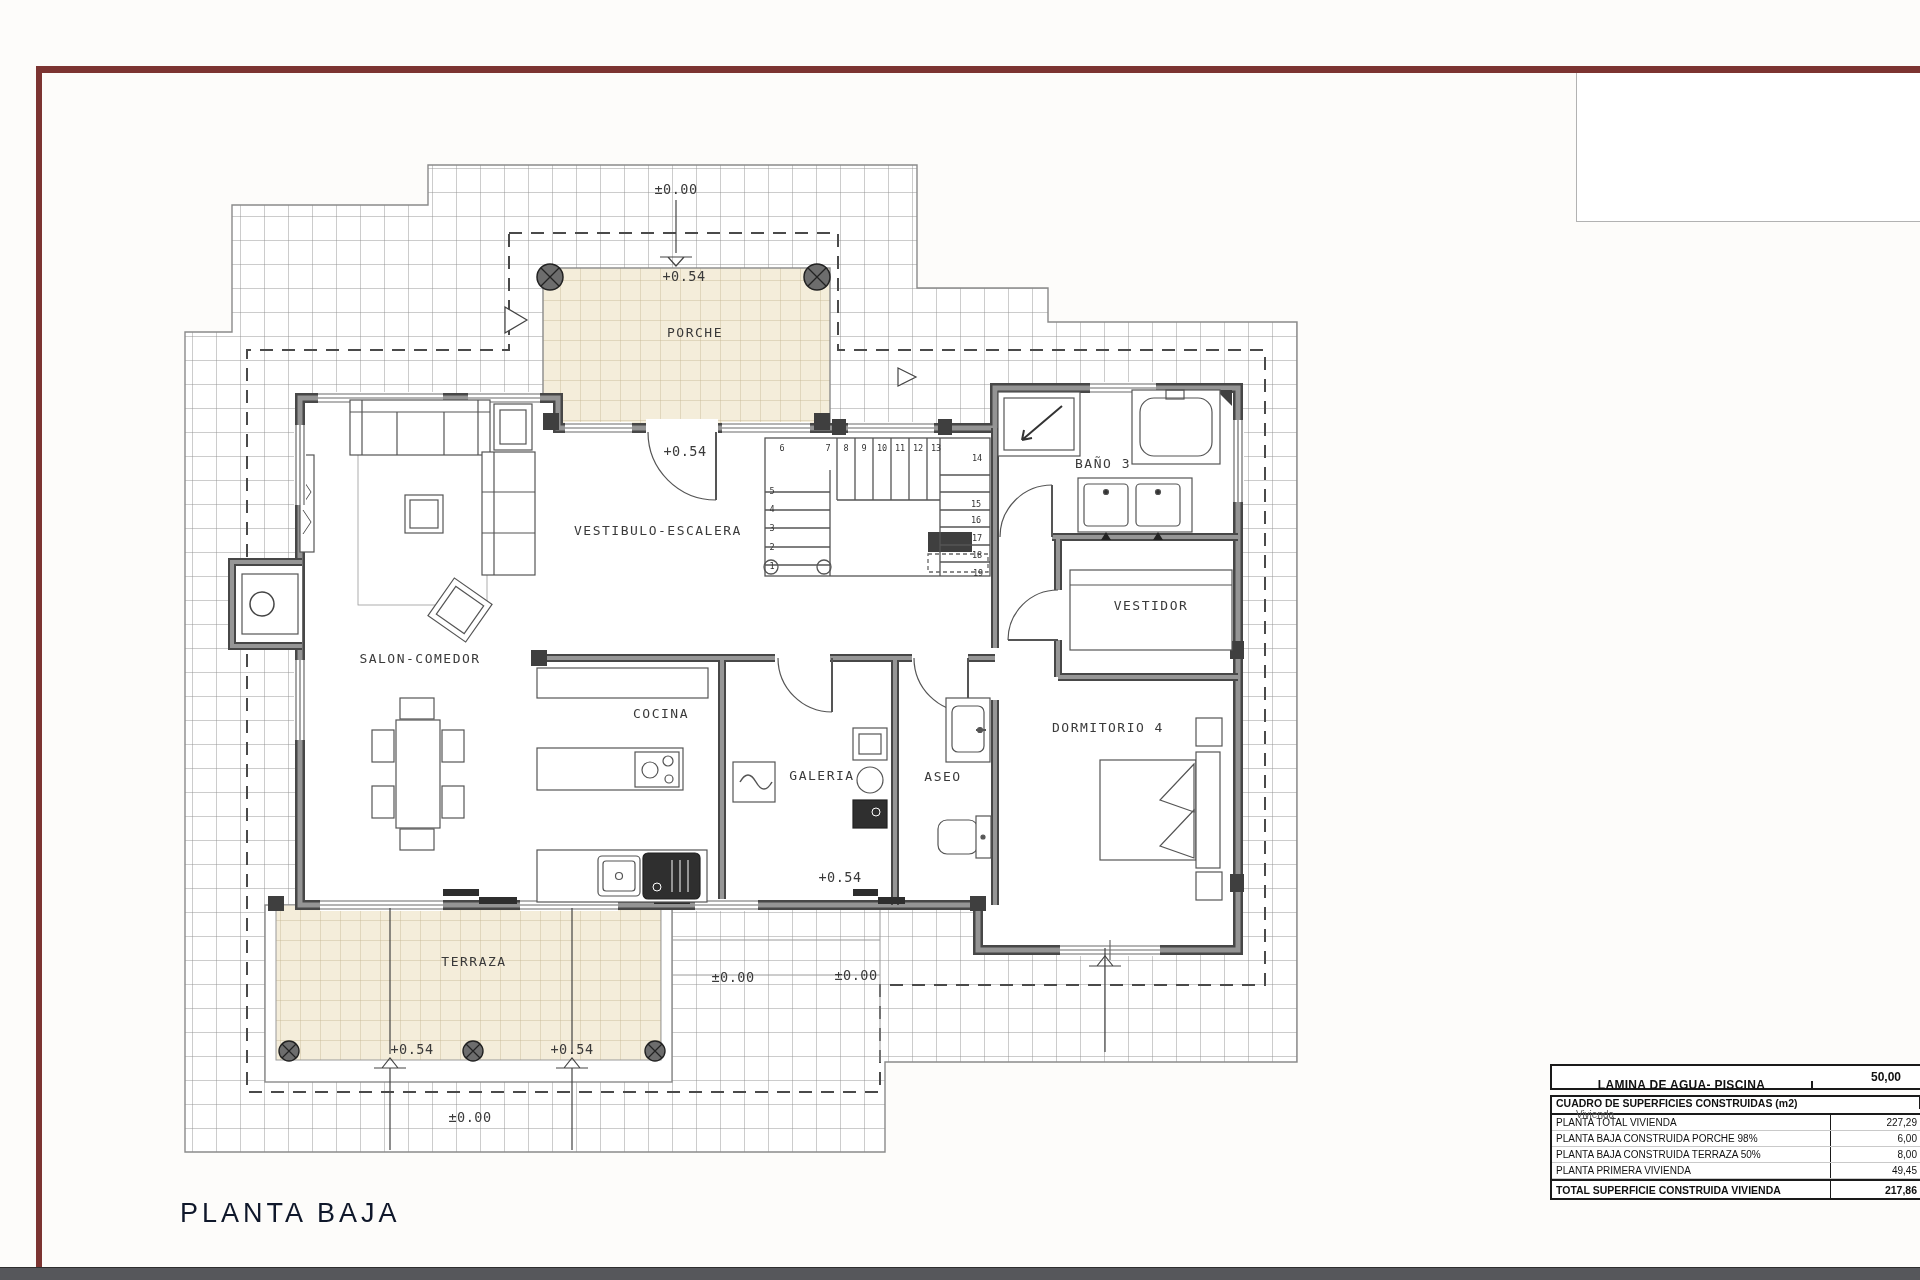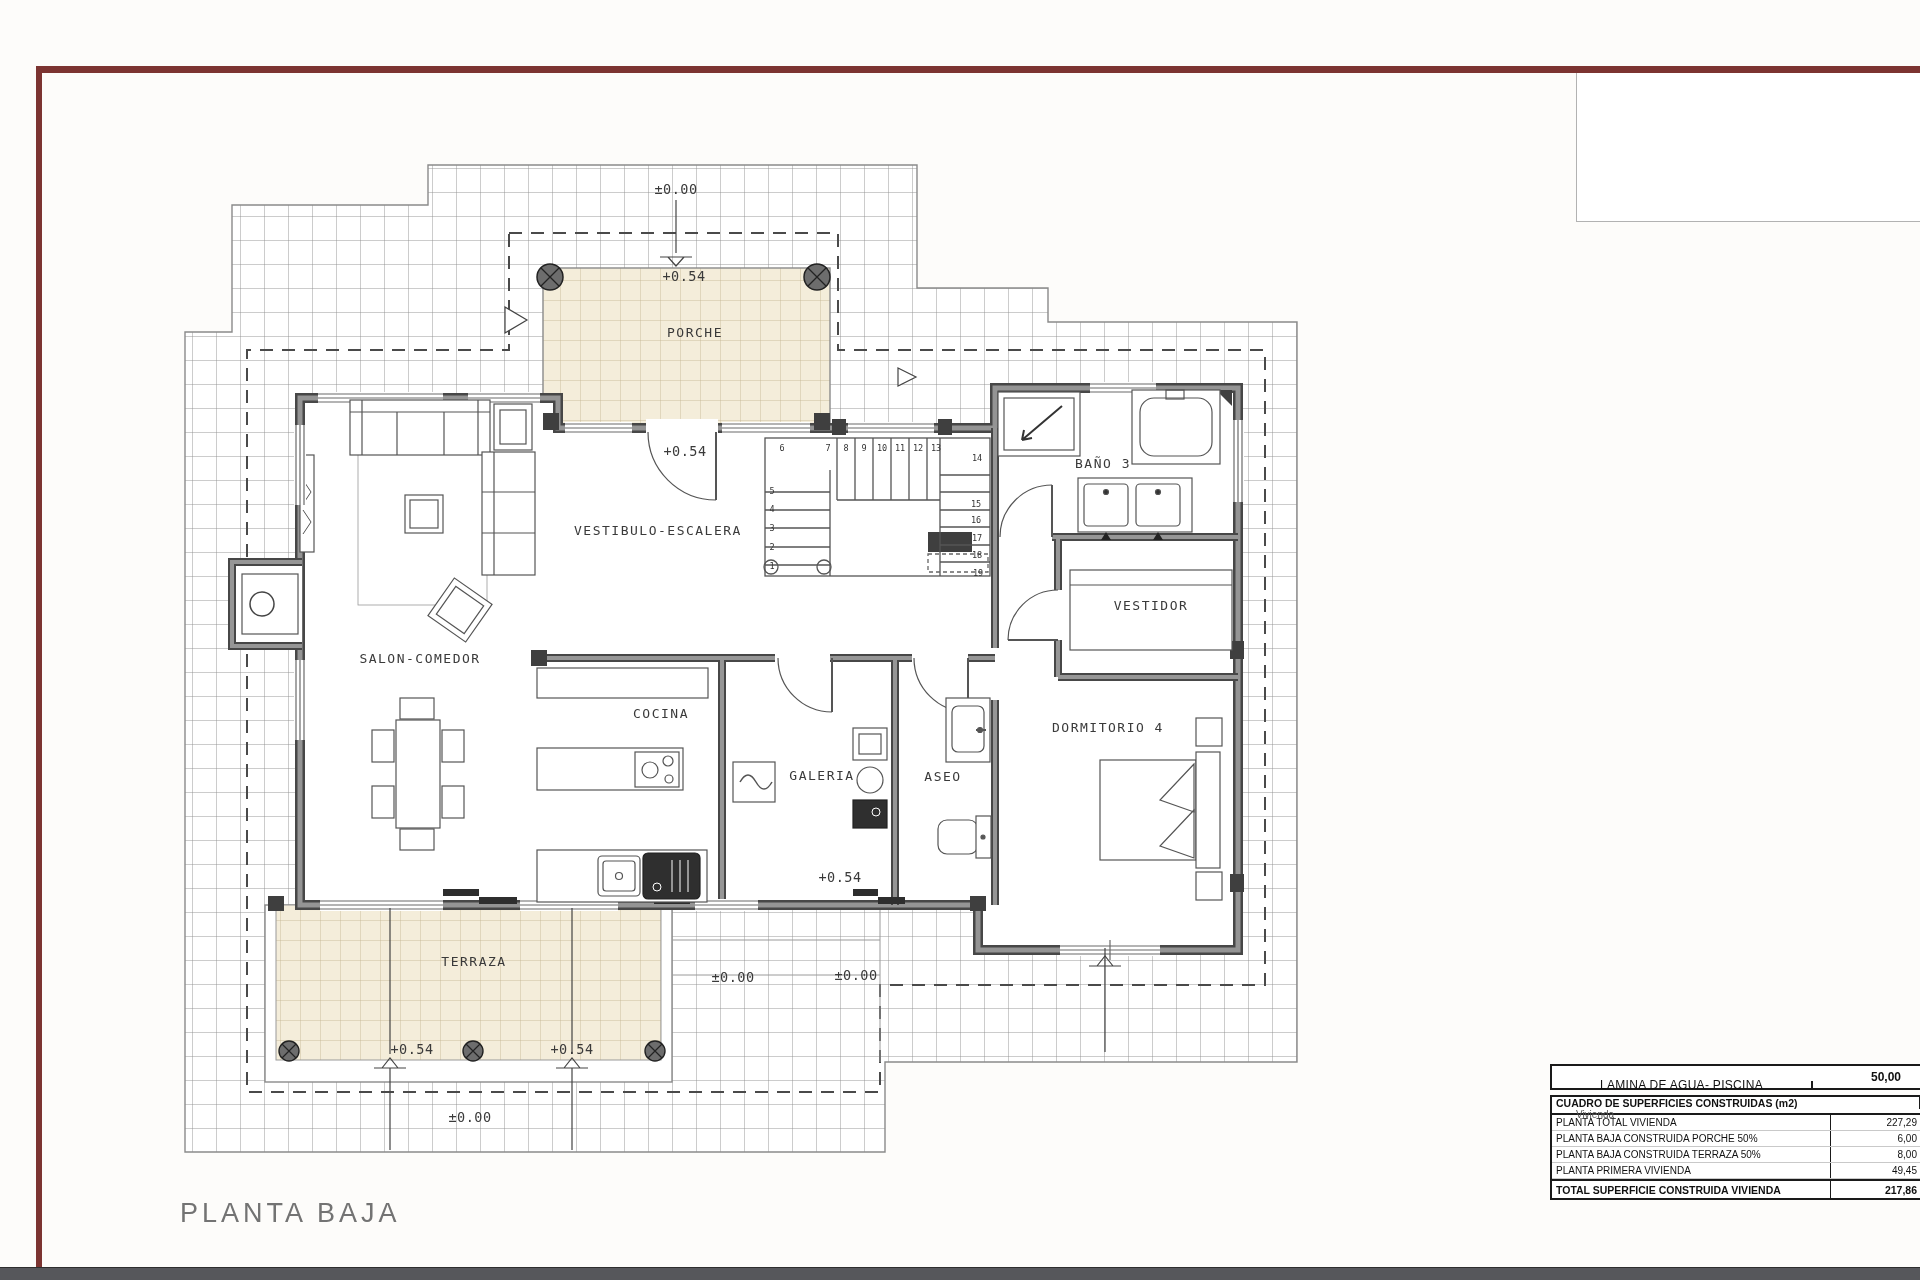--- a/index.html
+++ b/index.html
@@ -3,30 +3,30 @@
 <meta charset="utf-8">
 <style>
   html,body{margin:0;padding:0;background:#e8e8e8;}
   #canvas{position:relative;width:1920px;height:1280px;background:#fdfcfa;overflow:hidden;
           font-family:"Liberation Sans",sans-serif;}
   .frame-top{position:absolute;left:36px;top:66px;width:1884px;height:7px;background:#7c3431;}
   .frame-left{position:absolute;left:36px;top:66px;width:6px;height:1202px;background:#7c3431;}
   .footer-bar{position:absolute;left:0;top:1267px;width:1920px;height:13px;background:#56575b;border-top:1px solid #2e2e2e;}
   .cover-box{position:absolute;left:1576px;top:73px;width:344px;height:148px;background:#ffffff;
              border-left:1px solid #b2b2b2;border-bottom:1px solid #b2b2b2;}
-  .plan-title{position:absolute;left:180px;top:1198px;font-size:27px;letter-spacing:4px;color:#737373;}
+  .plan-title{position:absolute;left:180px;top:1198px;font-size:27px;letter-spacing:4px;color:#0f172a;}
   svg text{fill:#3a3a3a;}
   .roomlbl{font-family:"DejaVu Sans Mono",monospace;font-size:13px;letter-spacing:1.5px;}
   .lvl{font-family:"DejaVu Sans Mono",monospace;font-size:13.5px;letter-spacing:0.5px;}
   .stnum{font-family:"DejaVu Sans Mono",monospace;font-size:8.5px;fill:#333;}
   
   .tblwrap{position:absolute;left:1550px;top:1064px;width:372px;color:#111;}
   .pool{display:flex;height:22px;border:2px solid #1a1a1a;background:#fff;}
   .pool .lab{flex:1;border-right:2px solid #1a1a1a;display:flex;align-items:center;justify-content:center;
-             font-weight:normal;font-size:12px;letter-spacing:0.3px;margin-top:15px;}
+             font-weight:bold;font-size:12px;letter-spacing:0.3px;margin-top:15px;}
   .pool .val{width:88px;display:flex;align-items:center;justify-content:flex-end;padding-right:19px;
              font-weight:bold;font-size:12px;}
   .sup{margin-top:5px;border:2px solid #1a1a1a;background:#fff;}
   .sup .row{display:flex;height:15px;font-size:10px;align-items:stretch;border-bottom:1px solid #c9c9c9;}
   .sup .row:last-child{border-bottom:none;}
   .sup .row .lab{flex:1;display:flex;align-items:center;padding-left:4px;border-right:1.5px solid #1a1a1a;}
   .sup .row .val{width:86px;display:flex;align-items:center;justify-content:flex-end;padding-right:3px;}
   .sup .head{height:16px;font-weight:bold;font-size:10.5px;border-bottom:2px solid #1a1a1a;flex-direction:column;}
   .sup .head .val{justify-content:center;font-weight:normal;color:#555;font-size:10px;text-align:center;}
   .sup .total{height:17px;font-weight:bold;font-size:10.5px;border-top:2px solid #1a1a1a;}
@@ -403,21 +403,21 @@
     <div class="sup">
       <div class="row head">
         <div class="lab">CUADRO DE SUPERFICIES CONSTRUIDAS (m2)</div>
         <div class="val">Vivienda</div>
       </div>
       <div class="row">
         <div class="lab">PLANTA TOTAL VIVIENDA</div>
         <div class="val">227,29</div>
       </div>
       <div class="row">
-        <div class="lab">PLANTA BAJA CONSTRUIDA PORCHE 50%</div>
+        <div class="lab">PLANTA BAJA CONSTRUIDA PORCHE 98%</div>
         <div class="val">6,00</div>
       </div>
       <div class="row">
         <div class="lab">PLANTA BAJA CONSTRUIDA TERRAZA 50%</div>
         <div class="val">8,00</div>
       </div>
       <div class="row">
         <div class="lab">PLANTA PRIMERA VIVIENDA</div>
         <div class="val">49,45</div>
       </div>

